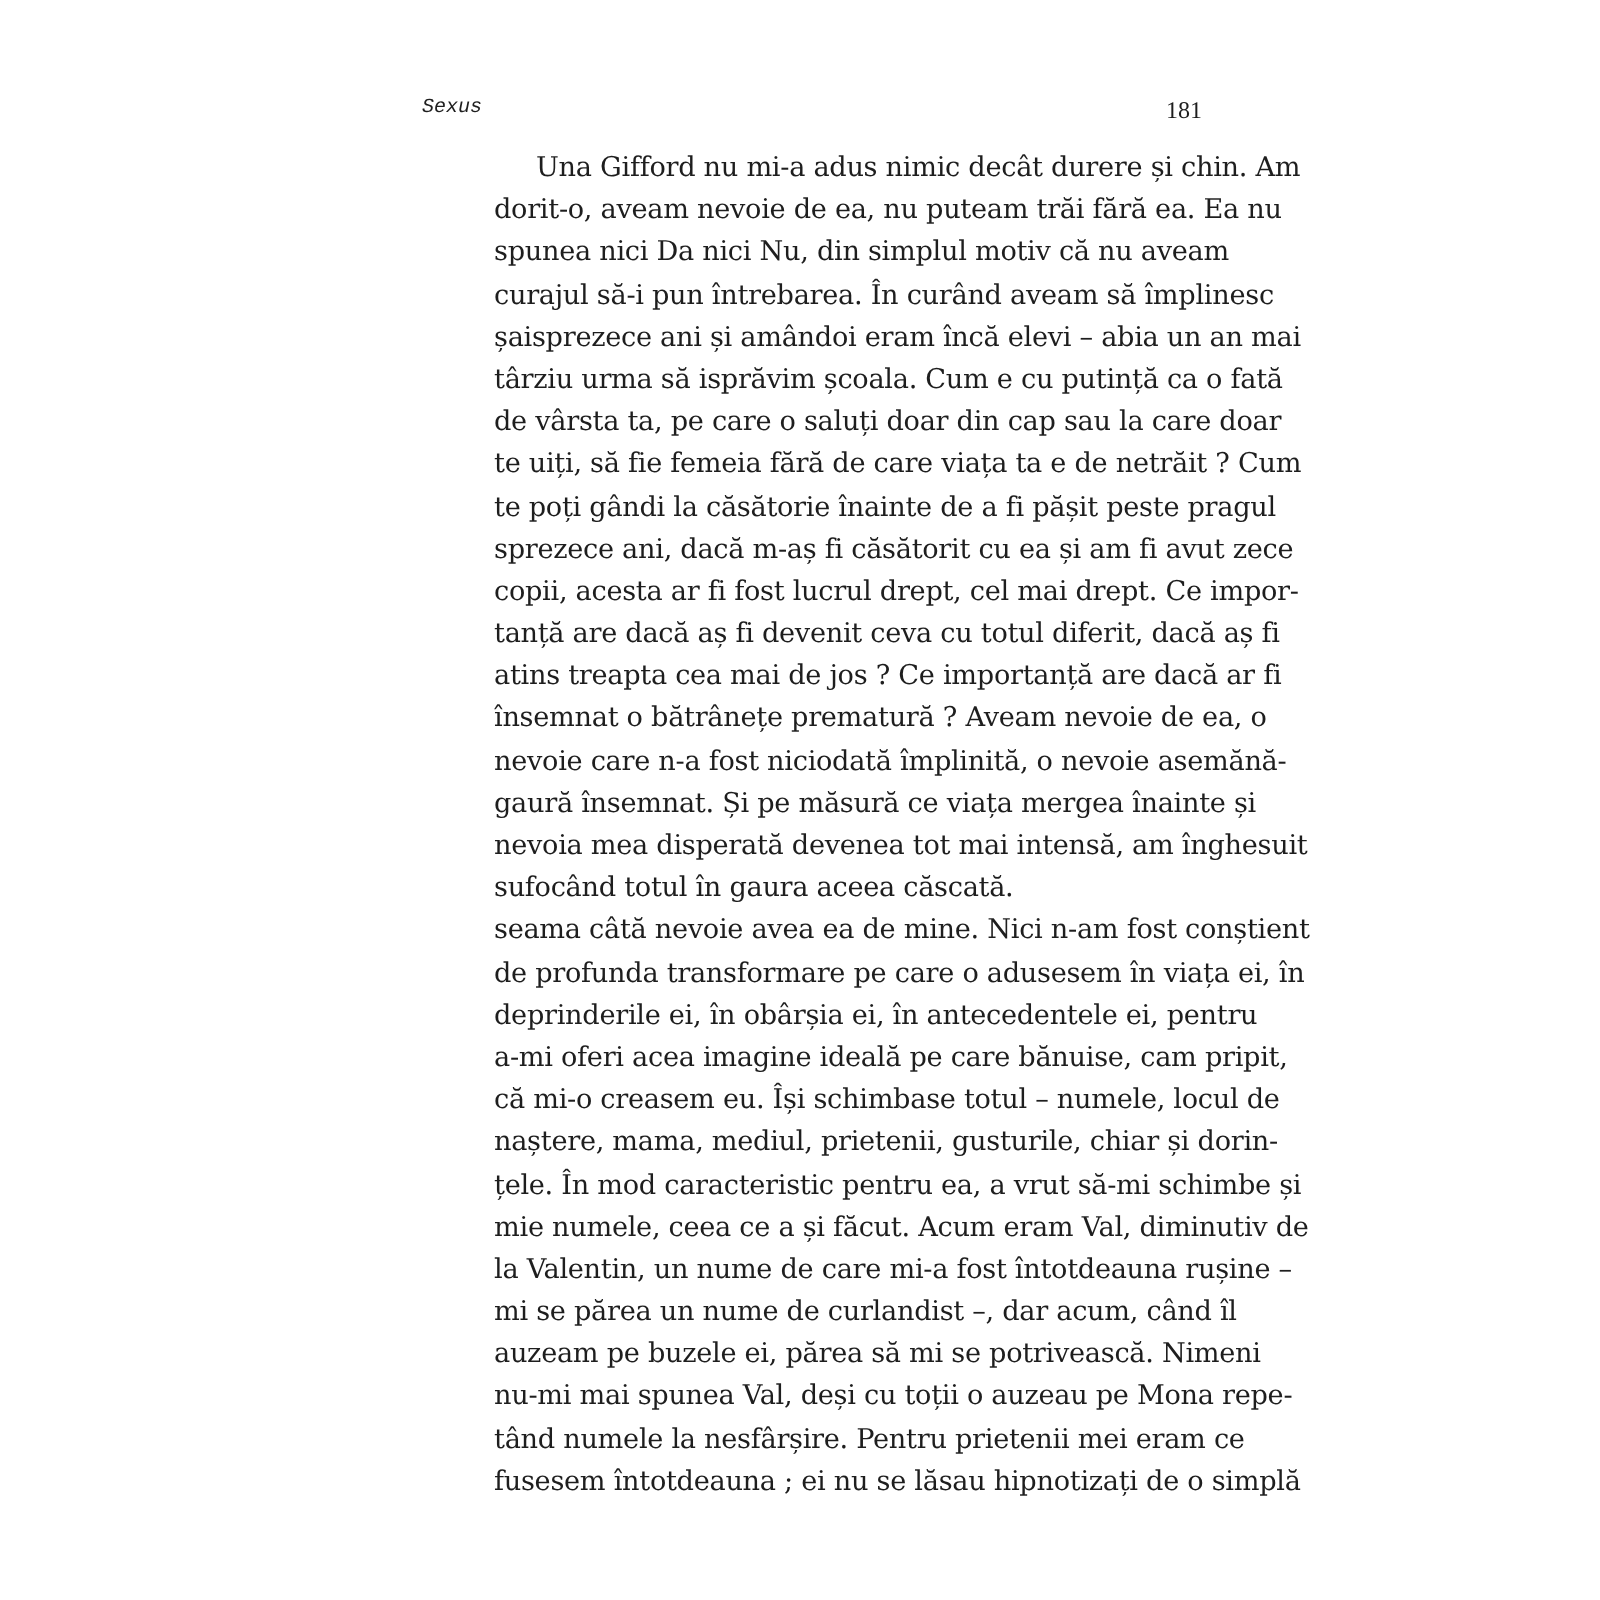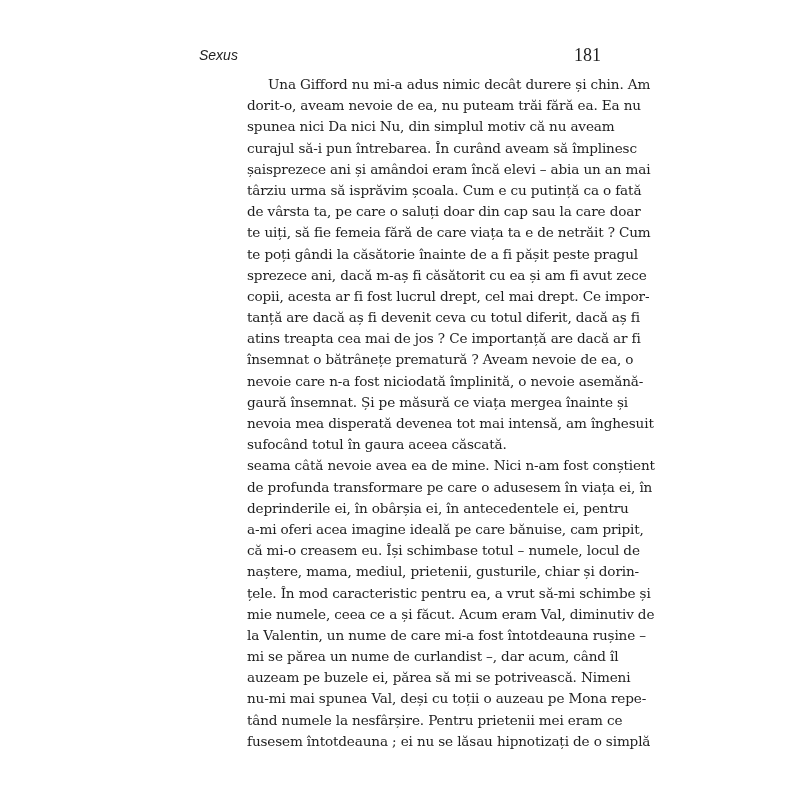--- a/index.html
+++ b/index.html
@@ -27,32 +27,32 @@
       position: absolute;
       left: 199px;
       top: 45px;
       width: 402px;
       height: 20px;
       font-size: 14.5px;
       line-height: 20px;
     }
     .running-title {
       position: absolute;
-      left: 0;
+      left: 12px;
       top: 0;
       font-style: italic;
-      font-family: Liberation Sans, sans-serif;
-      font-size: 14px;
+      font-family: Liberation Mono, monospace;
+      font-size: 10px;
     }
     .page-number {
       position: absolute;
       right: 0;
       top: 0;
       font-family: "Liberation Serif", "DejaVu Serif", serif;
-      font-size: 18px;
+      font-size: 12px;
     }
     .body-text {
       position: absolute;
       left: 199px;
       top: 74px;
       width: 402px;
       font-size: 13.6px;
       line-height: 21.2px;
       letter-spacing: -0.15px;
     }

